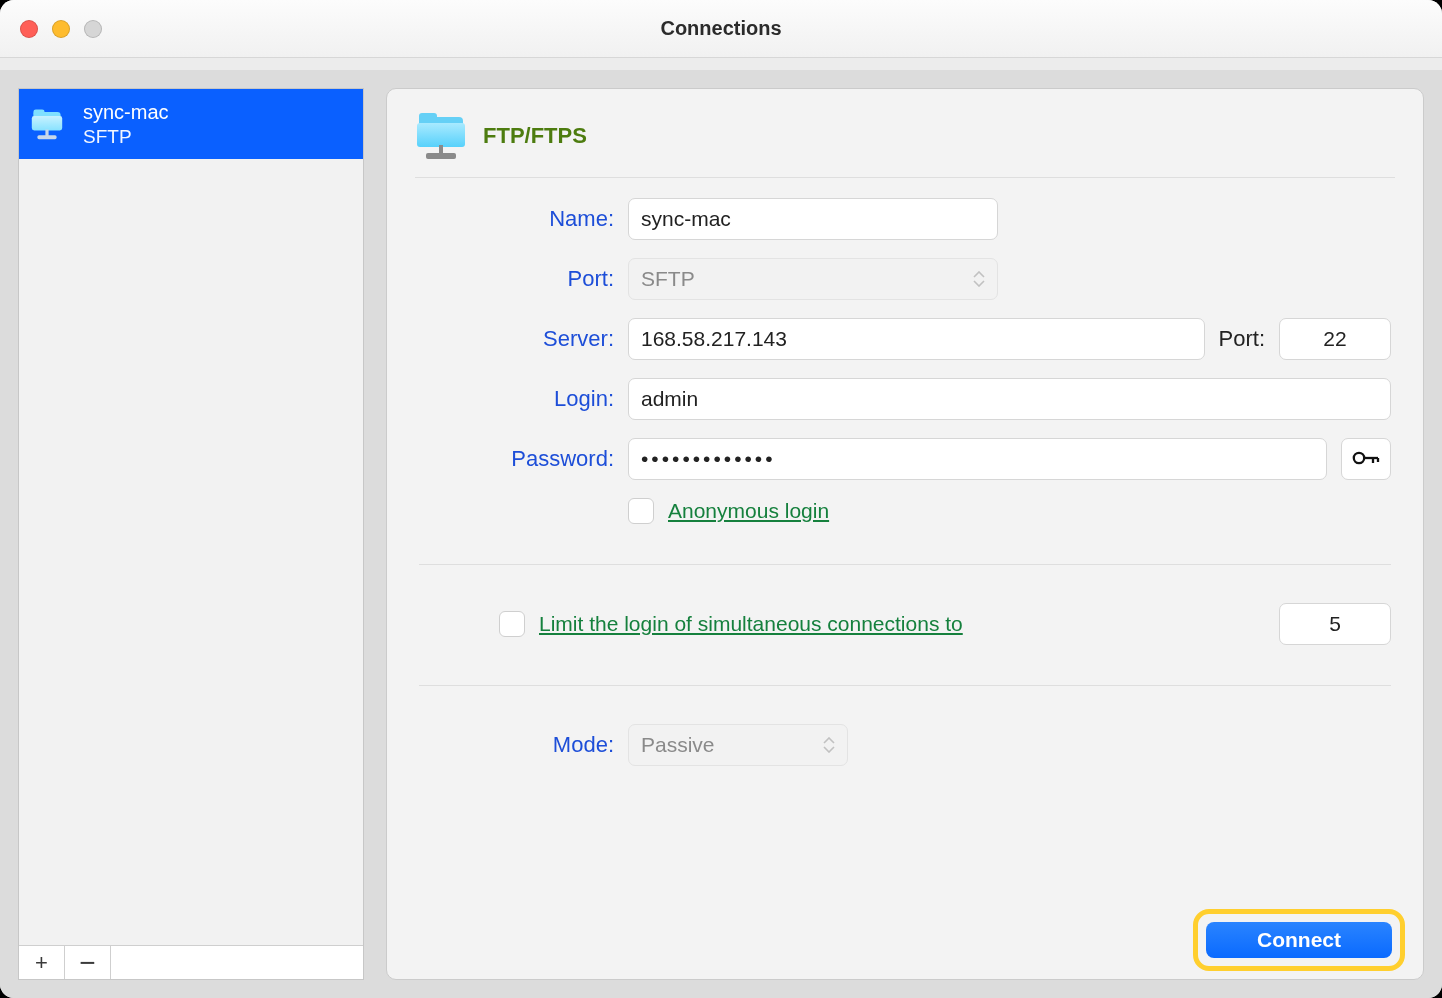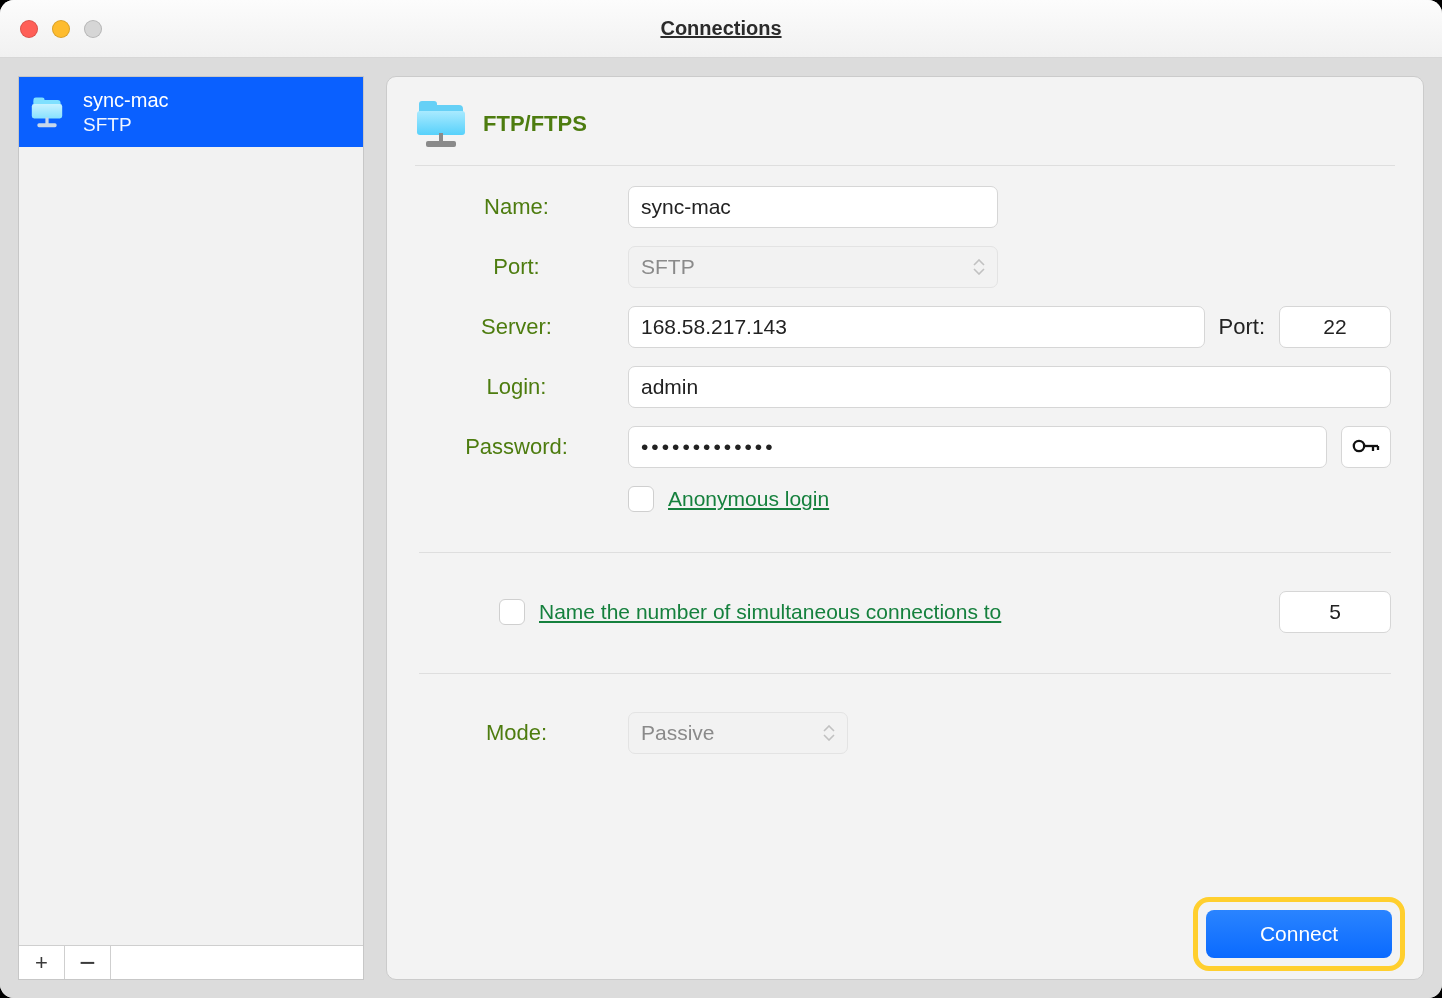--- a/index.html
+++ b/index.html
@@ -42,28 +42,28 @@
   .dot { width: 18px; height: 18px; border-radius: 50%; box-shadow: inset 0 0 0 1px rgba(0,0,0,0.15); }
   .dot.close { background:#ff5f57; }
   .dot.min   { background:#febc2e; }
   .dot.max   { background:#d6d6d6; }
   .title {
     flex: 1;
     text-align: center;
     font-size: 20px;
     font-weight: 600;
     color: #2b2b2b;
-    text-decoration: underline;
   }
   .body {
     flex: 1;
     background: #dcdcdc;
     padding: 18px;
     display: flex;
     gap: 22px;
+    margin-top: 12px;
   }
   
   .sidebar {
     width: 346px;
     display: flex;
     flex-direction: column;
     border: 1px solid #c7c7c7;
     border-radius: 0;
     background: #fff;
   }
@@ -120,23 +120,23 @@
     gap: 16px;
     padding-bottom: 12px;
   }
   .panel-title { font-size: 22px; font-weight: 700; color:#4d7c0f; }
   hr.sep { border:none; border-top:1px solid #dedede; margin:4px 0 20px 0; }
   hr.sep.mid { margin:22px 0 20px 0; }
   .form { display:flex; flex-direction:column; gap:18px; padding:0 4px;}
   .row { display:flex; align-items:center; gap:14px; }
   .lbl {
     width: 195px;
-    text-align: center;
+    text-align: right;
     font-size: 22px;
-    color: #4d7c0f;
+    color: #1d4ed8;
   }
   .ctrl { flex:1; display:flex; align-items:center; gap:14px; }
   input.text, .select, input.num {
     height: 42px;
     border: 1px solid #d6d6d6;
     background: #fff;
     border-radius: 7px;
     padding: 0 12px;
     font-size: 21px;
     color: #222;
@@ -174,24 +174,24 @@
   .remote-input { flex:1; }
   .connect-wrap {
     position:absolute;
     right: 18px;
     bottom: 8px;
     padding: 8px;
     border: 5px solid #ffcf2e;
     border-radius: 16px;
   }
   .connect-btn {
-    width: 186px; height: 48px;
+    width: 186px; height: 36px;
     border:none; border-radius:8px;
     background: linear-gradient(#2a84ff,#0a6aff);
-    color:#fff; font-size:21px; font-weight:400;
+    color:#fff; font-size:21px; font-weight:700;
     cursor:pointer;
     box-shadow:none;
   }
   
   .net-icon { position:relative; width:52px; height:50px; }
   .net-icon .folder-back {
     position:absolute; left:4px; top:6px; width:44px; height:28px;
     background:#65d0f6; border-radius:4px 4px 0 0;
   }
   .net-icon .folder-tab {
@@ -334,21 +334,21 @@
             <span class="check"></span>
             <span class="check-label">Anonymous login</span>
           </div>
         </div>
 
         <hr class="sep mid">
 
         <div class="row limit-row">
           <div class="ctrl" style="margin-left:80px;">
             <span class="check"></span>
-            <span class="check-label">Name the number of simultaneous connections to</span>
+            <span class="check-label">Limit the login of simultaneous connections to</span>
             <div style="flex:1"></div>
             <input class="text num limit-input" value="5" style="">
           </div>
         </div>
 
         <hr class="sep mid">
 
         <div class="row">
           <div class="lbl">Mode:</div>
           <div class="ctrl">

